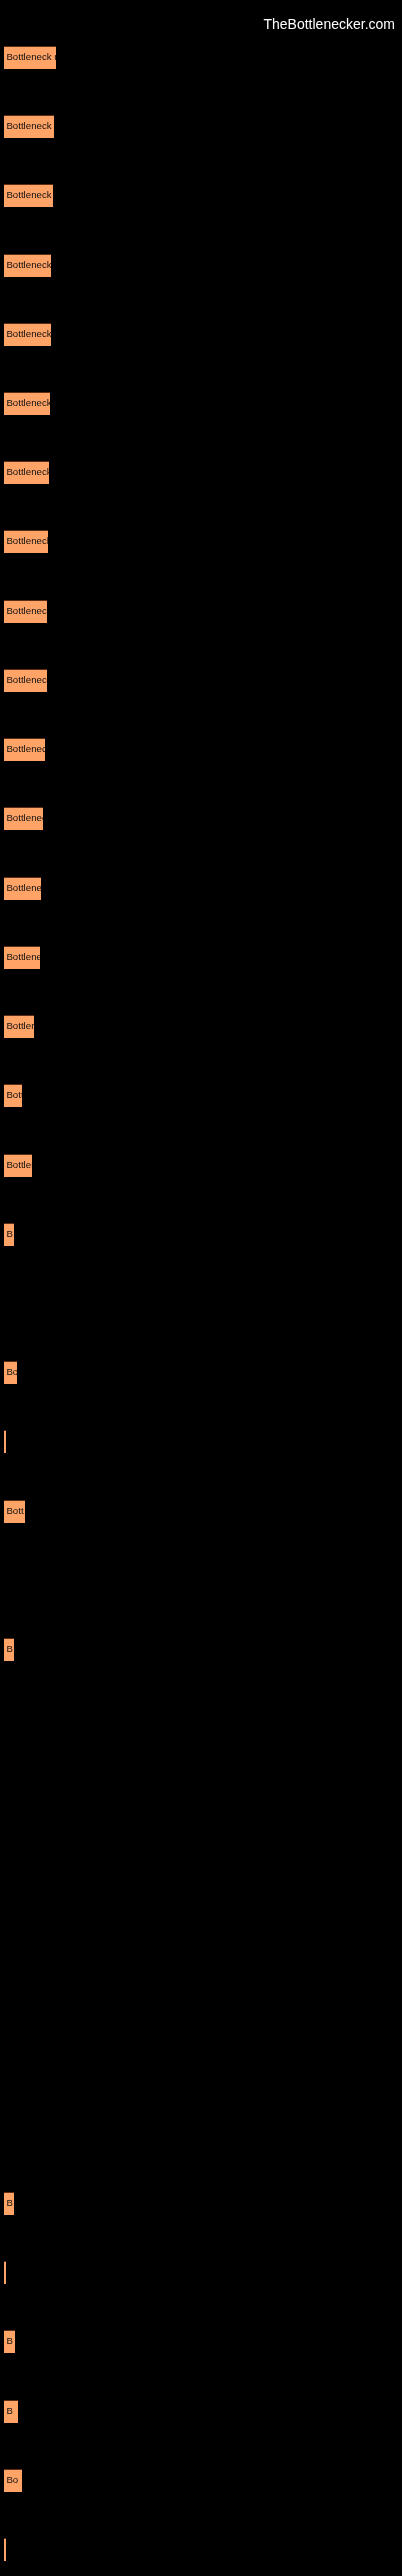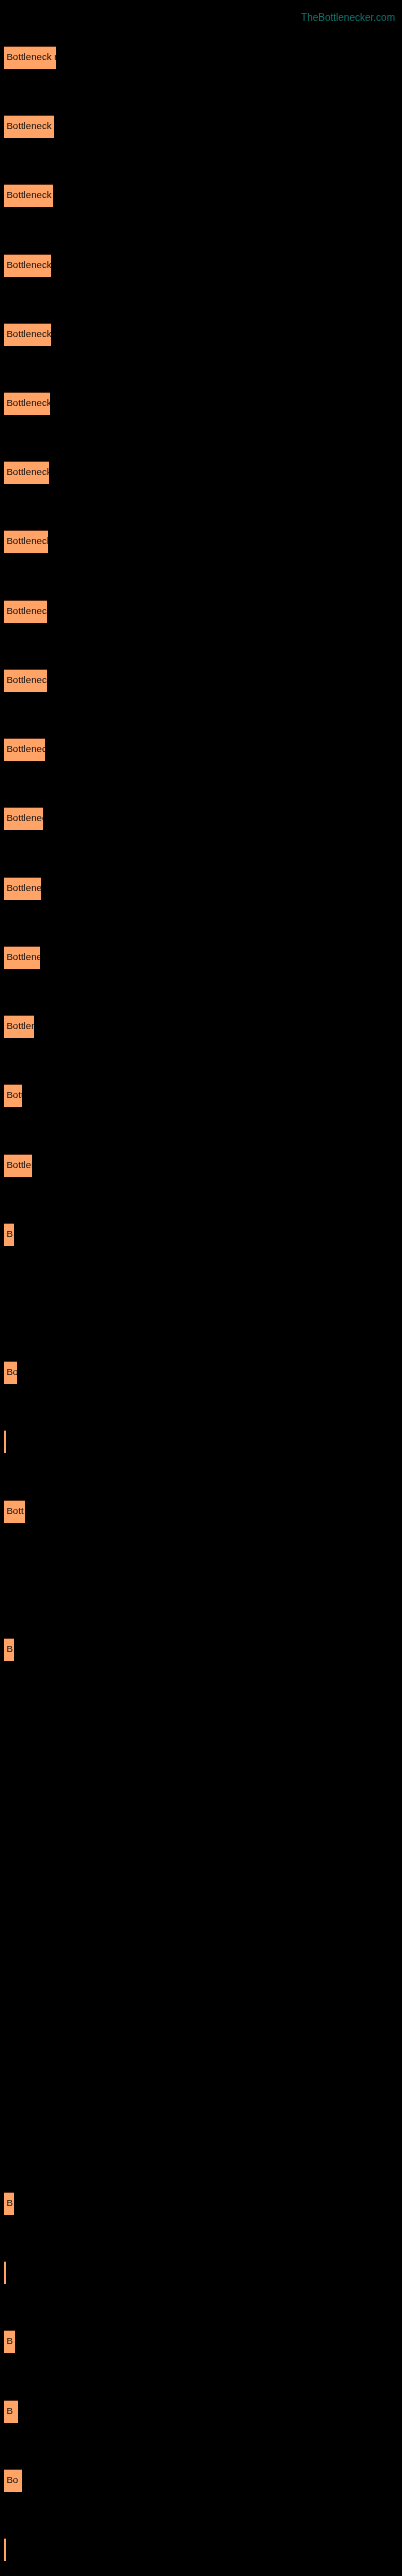--- a/index.html
+++ b/index.html
@@ -20,24 +20,24 @@
     left: 0;
     top: 0;
     width: 403px;
     height: 2576px;
     background: #000000;
   }
 
   .watermark-title {
     position: absolute;
     right: 8px;
-    top: 9px;
-    font-size: 10px;
+    top: 16px;
+    font-size: 14px;
     line-height: 17px;
-    color: #0f766e;
+    color: #ffffff;
     letter-spacing: 0px;
     white-space: nowrap;
     font-family: "Liberation Sans", sans-serif;
   }
 
   .bars-layer {
     position: absolute;
     left: 0;
     top: 0;
     width: 403px;

